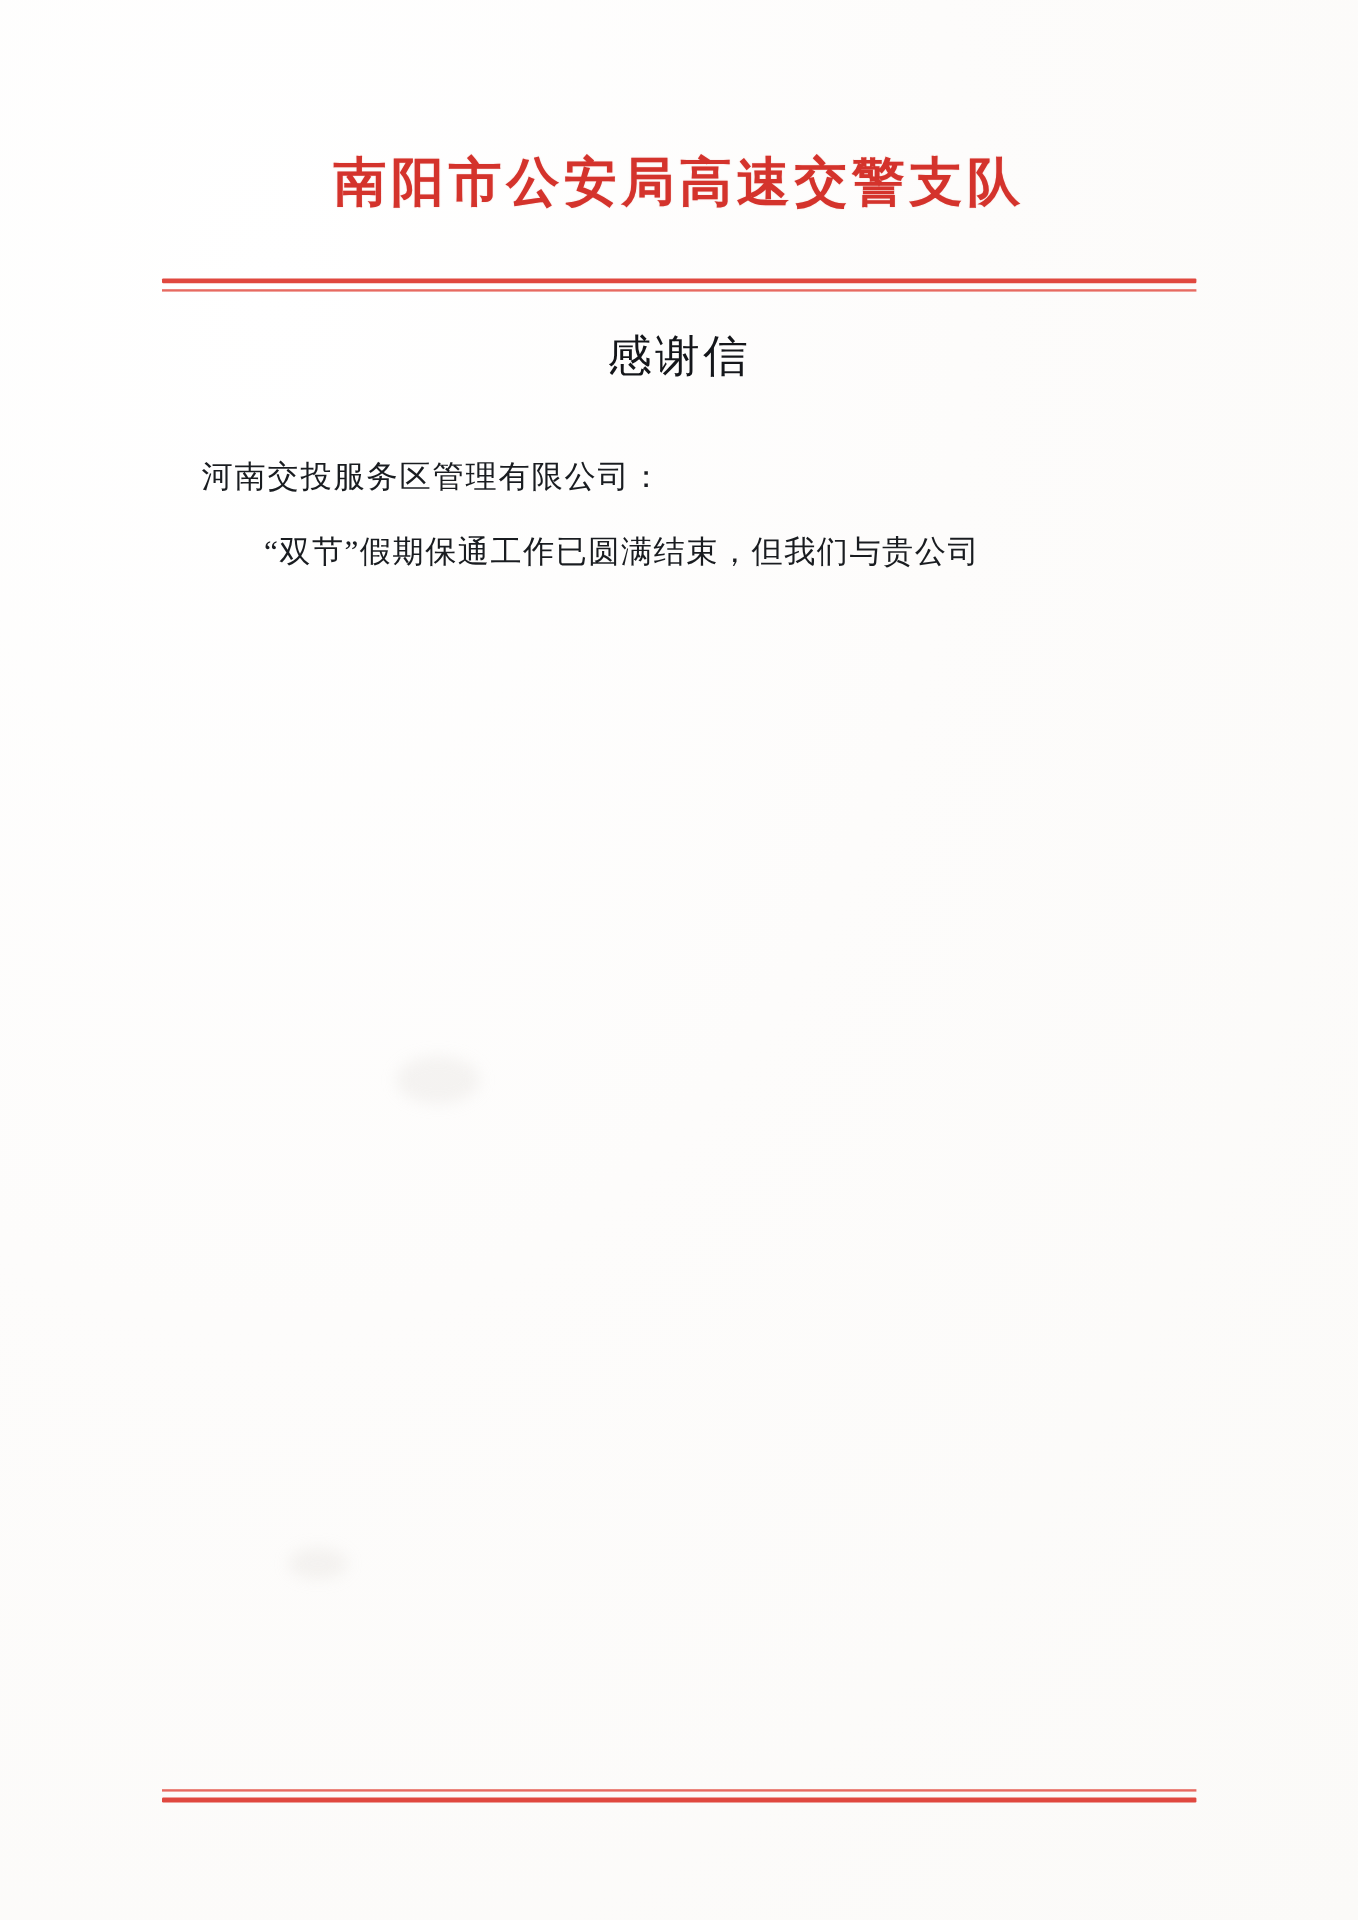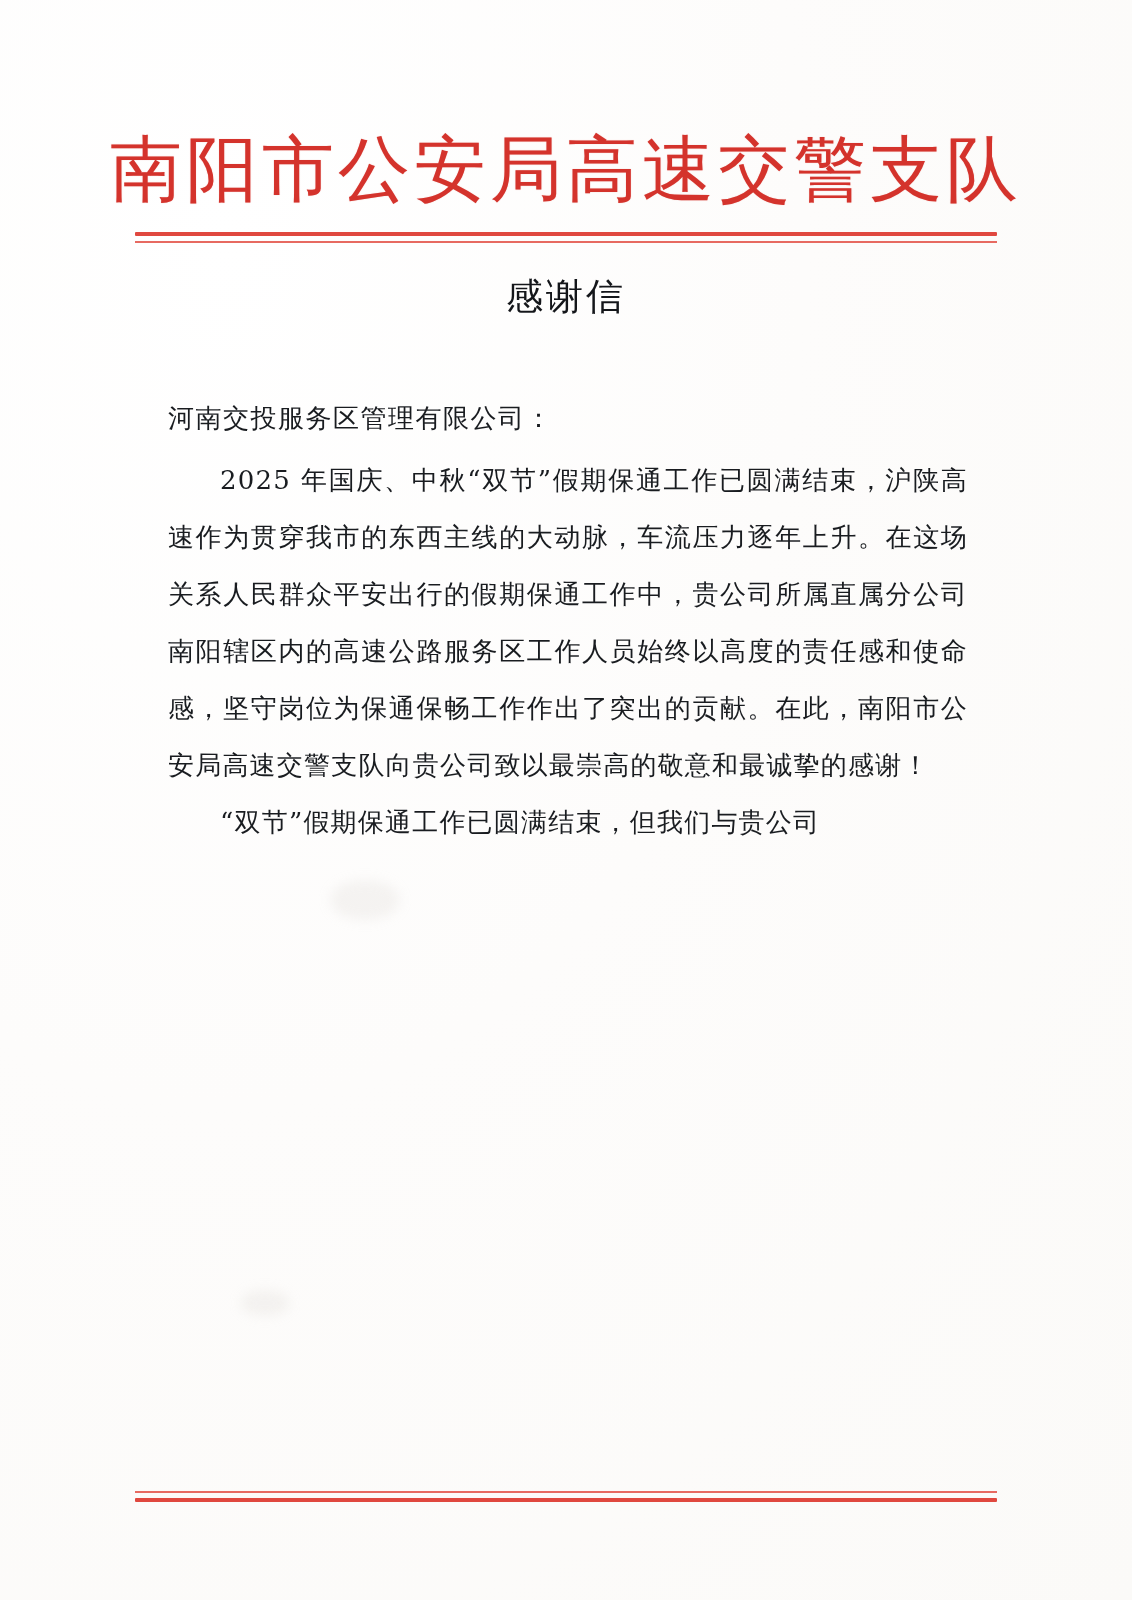--- a/index.html
+++ b/index.html
@@ -31,22 +31,22 @@
 
   .letterhead {
     position: absolute;
     top: 128px;
     left: 0;
     width: 1132px;
     text-align: center;
   }
   .letterhead-title {
     font-family: "DejaVu Serif", "Liberation Serif", serif;
-    font-weight: normal;
-    font-size: 72px;
+    font-weight: bold;
+    font-size: 44px;
     letter-spacing: 4px;
     color: #d4332c;
     line-height: 1.15;
     text-shadow: 0 0 1px rgba(212,51,44,0.35);
     white-space: nowrap;
   }
 
   .rule-wrap {
     position: absolute;
     left: 135px;
@@ -72,24 +72,25 @@
     text-align: center;
     font-size: 37px;
     font-weight: normal;
     letter-spacing: 3px;
     color: #14161a;
     font-family: "DejaVu Sans", "Liberation Sans", sans-serif;
   }
 
   .body-area {
     position: absolute;
-    top: 399px;
+    top: 378px;
     left: 168px;
     width: 800px;
     color: #191c20;
+    font-family: Liberation Serif, serif;
   }
   .salutation {
     font-size: 26px;
     line-height: 1.5;
     letter-spacing: 1.5px;
     margin-bottom: 14px;
   }
   .para {
     font-size: 26px;
     line-height: 57px;
@@ -142,21 +143,20 @@
 
   <div class="rule-wrap">
     <div class="rule-thick"></div>
     <div class="rule-thin"></div>
   </div>
 
   <div class="doc-title">感谢信</div>
 
   <div class="body-area">
     <div class="salutation">河南交投服务区管理有限公司：</div>
-    <p class="para">2025 年国庆、中秋“双节”假期保通工作已圆满结束，沪陕高速作为贯穿我市的东西主线的大动脉，车流压力逐年上升。在这场关系人民群众平安出行的假期保通工作中，贵公司所属直属分公司南阳辖区内的高速公路服务区工作人员始终以高度的责任感和使命感，坚守岗位为保通保畅工作作出了突出的贡献。在此，南阳市公安局高速交警支队向贵公司致以最崇高的敬意和最诚挚的感谢！</p>
     <p class="para">“双节”假期保通工作已圆满结束，但我们与贵公司</p>
   </div>
 
   <div class="footer-rule-wrap">
     <div class="footer-rule-thin"></div>
     <div class="footer-rule-thick"></div>
   </div>
 </div>
 
 </body></html>

